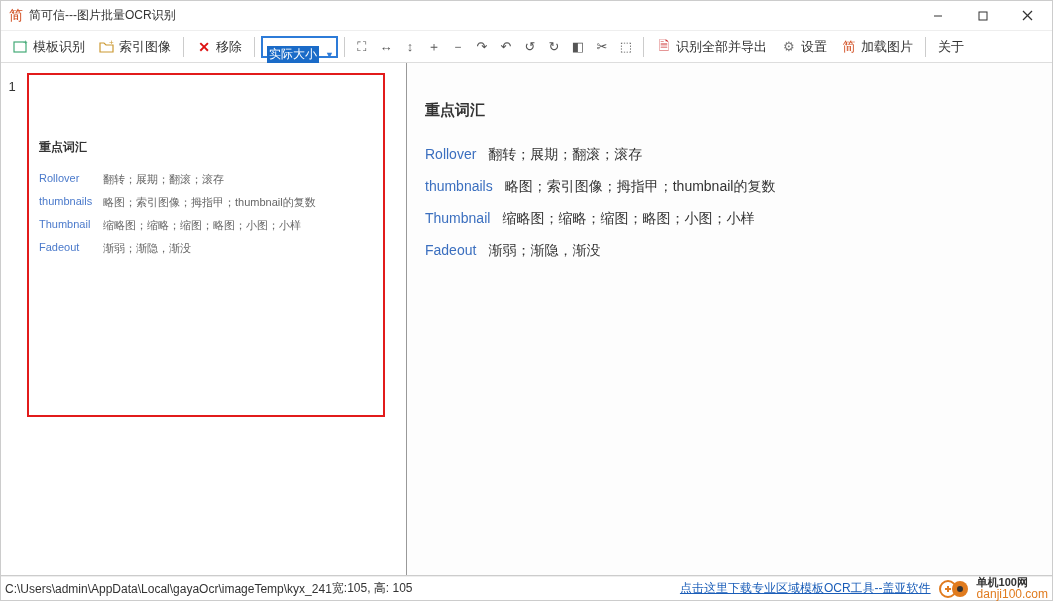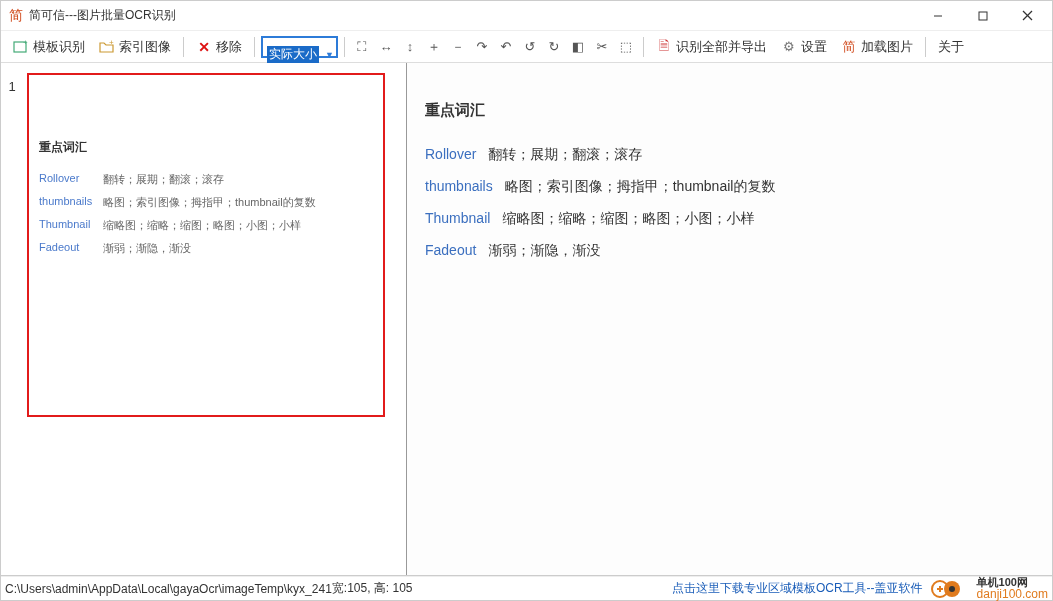--- a/index.html
+++ b/index.html
@@ -34,22 +34,22 @@
 .thumb-def { color: #666; }
 .right-pane { flex: 1; background: #fdfdfd; padding: 38px 18px; overflow: auto; }
 .ocr-title { font-size: 15px; font-weight: bold; color: #333; margin-bottom: 26px; }
 .ocr-row { display: flex; margin-bottom: 14px; font-size: 14px; align-items: baseline; }
 .ocr-term { color: #3b6fbf; margin-right: 12px; }
 .ocr-def { color: #333; }
 .statusbar { height: 24px; display: flex; align-items: center; padding: 0 4px; font-size: 12px; color: #333; border-top: 1px solid #eee; }
 .status-path { flex: 0 0 auto; }
 .status-dim { }
 .status-spacer { flex: 1; }
-.status-link { color: #1a5db8; margin-right: 8px; text-align: center; }
-.status-logo { display: flex; align-items: center; gap: 16px; }
+.status-link { color: #1a5db8; text-decoration: underline; margin-right: 8px; text-align: center; }
+.status-logo { display: flex; align-items: center; gap: 8px; }
 .logo-circle { display: flex; align-items: center; }
 .logo-text { display: flex; flex-direction: column; line-height: 1; font-size: 10px; }
 .logo-cn { color: #333; font-weight: bold; font-size: 11px; }
 .logo-url { color: #e07b1e; font-size: 12px; }
 svg { display: block; }
 </style>
 </head>
 <body>
 
 <div class="window">

